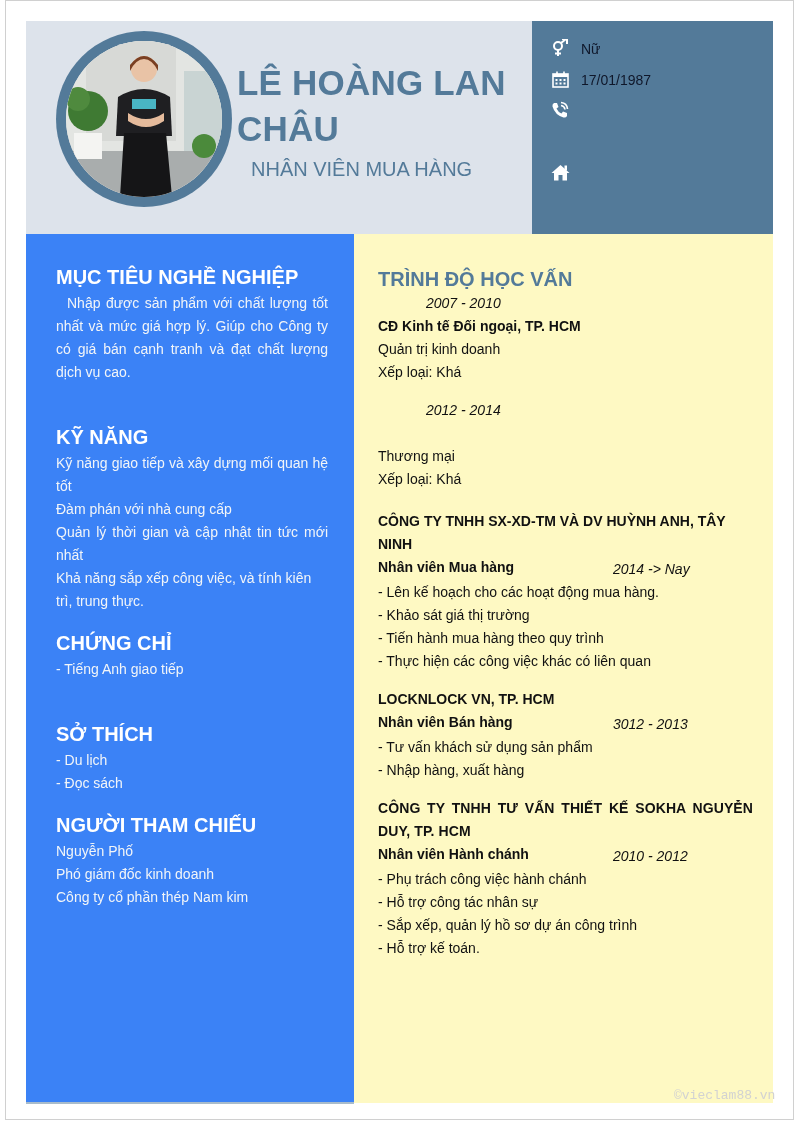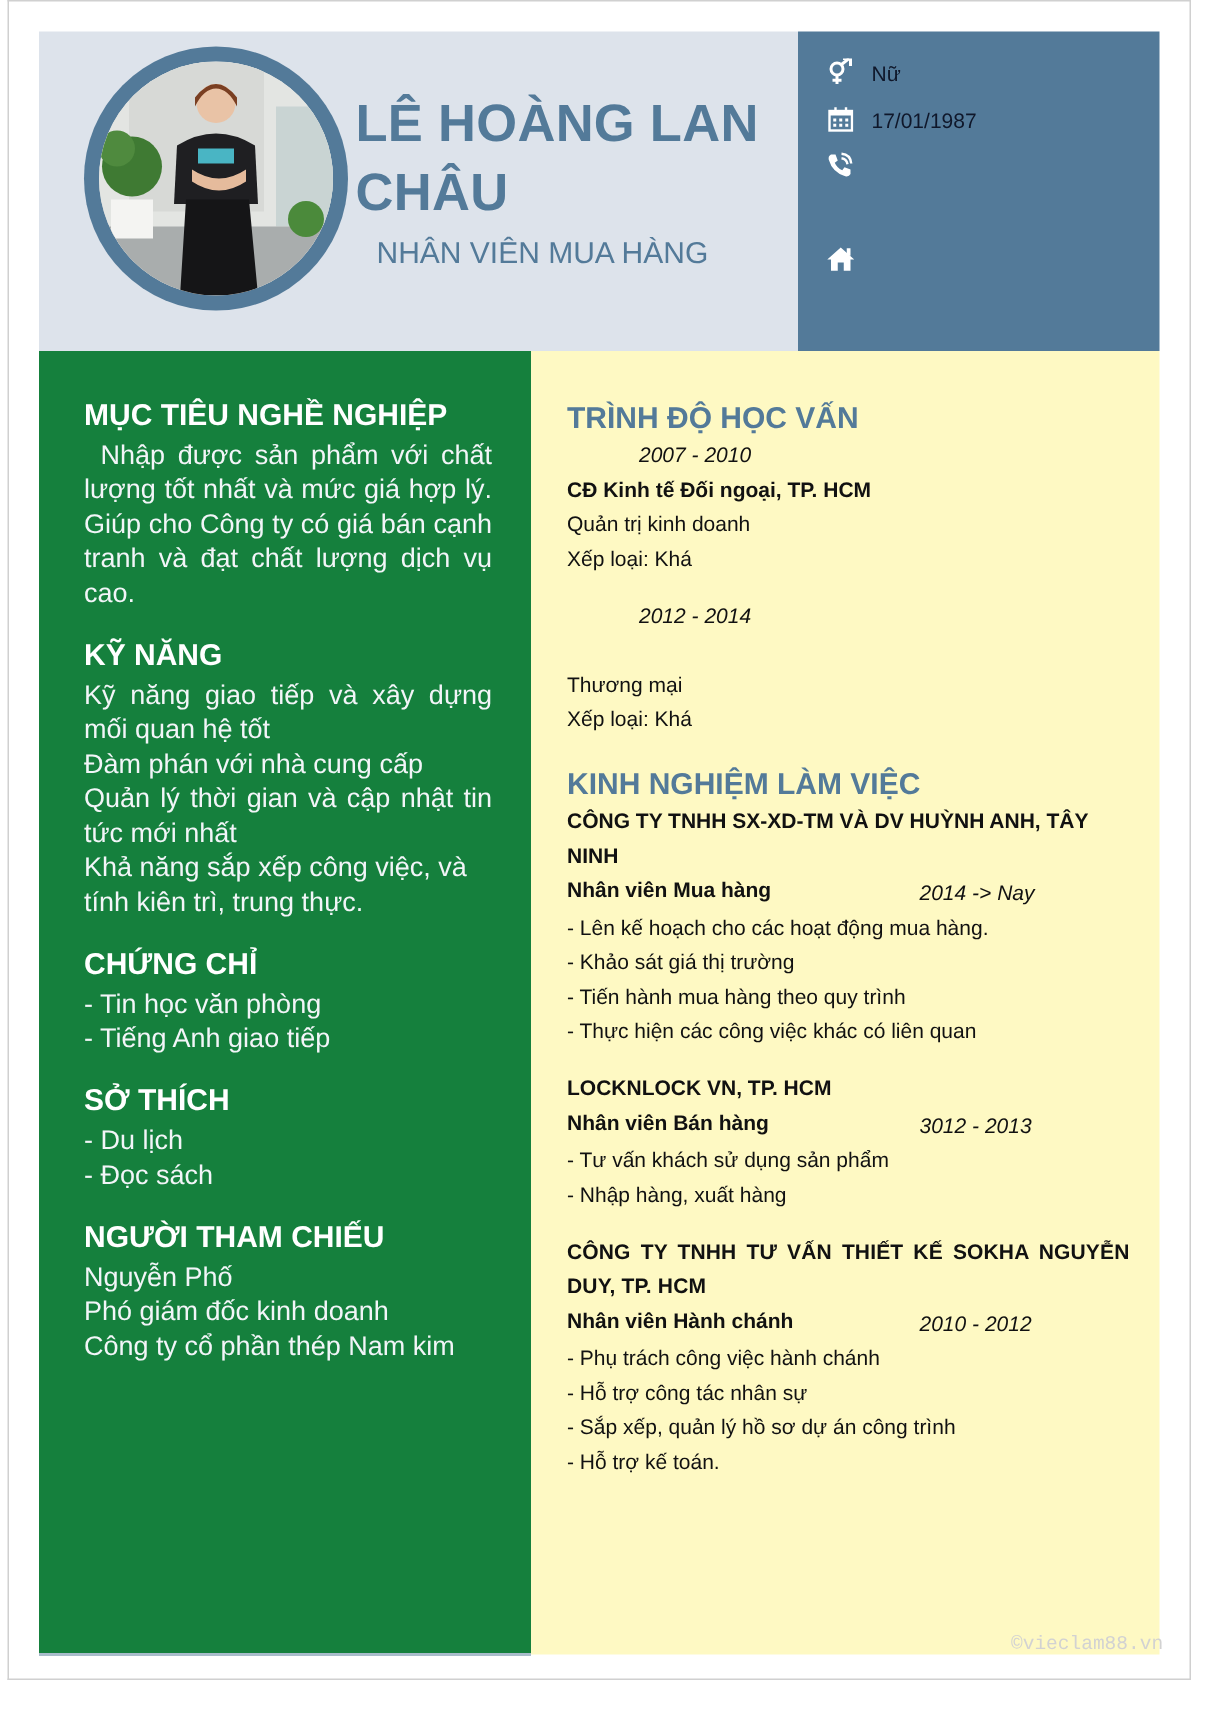--- a/index.html
+++ b/index.html
@@ -42,26 +42,26 @@
   .contact-row {
     position: absolute; left: 550px; display: flex; align-items: flex-start;
     color: #0f172a; font-size: 14px; line-height: 23px;
   }
   .contact-row .ic { width: 20px; height: 20px; margin-right: 11px; display: inline-flex; align-items: center; justify-content: center; }
   .contact-row .txt { width: 180px; }
 
   
   .left-col {
     position: absolute; left: 26px; top: 234px; width: 328px; height: 870px;
-    background: #15803d; color: #ffffff;
+    background: #3b82f6; color: #ffffff;
     border-bottom: 2px solid #a9bccb;
   }
   .lsec { position: absolute; left: 30px; width: 272px; }
   .lsec h2 { font-size: 20px; font-weight: bold; line-height: 26px; color: #ffffff; margin-bottom: 2px; }
-  .lsec p, .lsec .li { font-size: 18px; line-height: 23px; color: #f2f5f8; }
+  .lsec p, .lsec .li { font-size: 14px; line-height: 23px; color: #f2f5f8; }
   .lsec .justify { text-align: justify; }
 
   
   .right-col {
     position: absolute; left: 354px; top: 234px; width: 419px; height: 869px;
     background: #fef9c3;
   }
   .rsec { position: absolute; left: 24px; width: 375px; color: #111; }
   .rsec h2 { font-size: 20px; font-weight: bold; line-height: 26px; color: #537a99; }
   .rsec .line { font-size: 14px; line-height: 23px; }
@@ -169,21 +169,20 @@
   <div class="lsec" style="top:190px;">
     <h2>KỸ NĂNG</h2>
     <div class="li justify">Kỹ năng giao tiếp và xây dựng mối quan hệ tốt</div>
     <div class="li justify">Đàm phán với nhà cung cấp</div>
     <div class="li justify">Quản lý thời gian và cập nhật tin tức mới nhất</div>
     <div class="li">Khả năng sắp xếp công việc, và tính kiên trì, trung thực.</div>
   </div>
 
   <div class="lsec" style="top:396px;">
     <h2>CHỨNG CHỈ</h2>
-    <div class="li">- Tin học văn phòng</div>
     <div class="li">- Tiếng Anh giao tiếp</div>
   </div>
 
   <div class="lsec" style="top:487px;">
     <h2>SỞ THÍCH</h2>
     <div class="li">- Du lịch</div>
     <div class="li">- Đọc sách</div>
   </div>
 
   <div class="lsec" style="top:578px;">
@@ -202,21 +201,20 @@
     <div class="line">Quản trị kinh doanh</div>
     <div class="line">Xếp loại: Khá</div>
     <div class="line" style="height:15px;"></div>
     <div class="line italic">2012 - 2014</div>
     <div class="line bold" style="min-height:23px;"></div>
     <div class="line">Thương mại</div>
     <div class="line">Xếp loại: Khá</div>
   </div>
 
   <div class="rsec" style="top:276px;">
-    <h2>KINH NGHIỆM LÀM VIỆC</h2>
 
     <div>
       <div class="company">CÔNG TY TNHH SX-XD-TM VÀ DV HUỲNH ANH, TÂY NINH</div>
       <div class="job-row">
         <span class="role">Nhân viên Mua hàng</span>
         <span class="period">2014 -&gt; Nay</span>
       </div>
       <div class="line">- Lên kế hoạch cho các hoạt động mua hàng.</div>
       <div class="line">- Khảo sát giá thị trường</div>
       <div class="line">- Tiến hành mua hàng theo quy trình</div>

